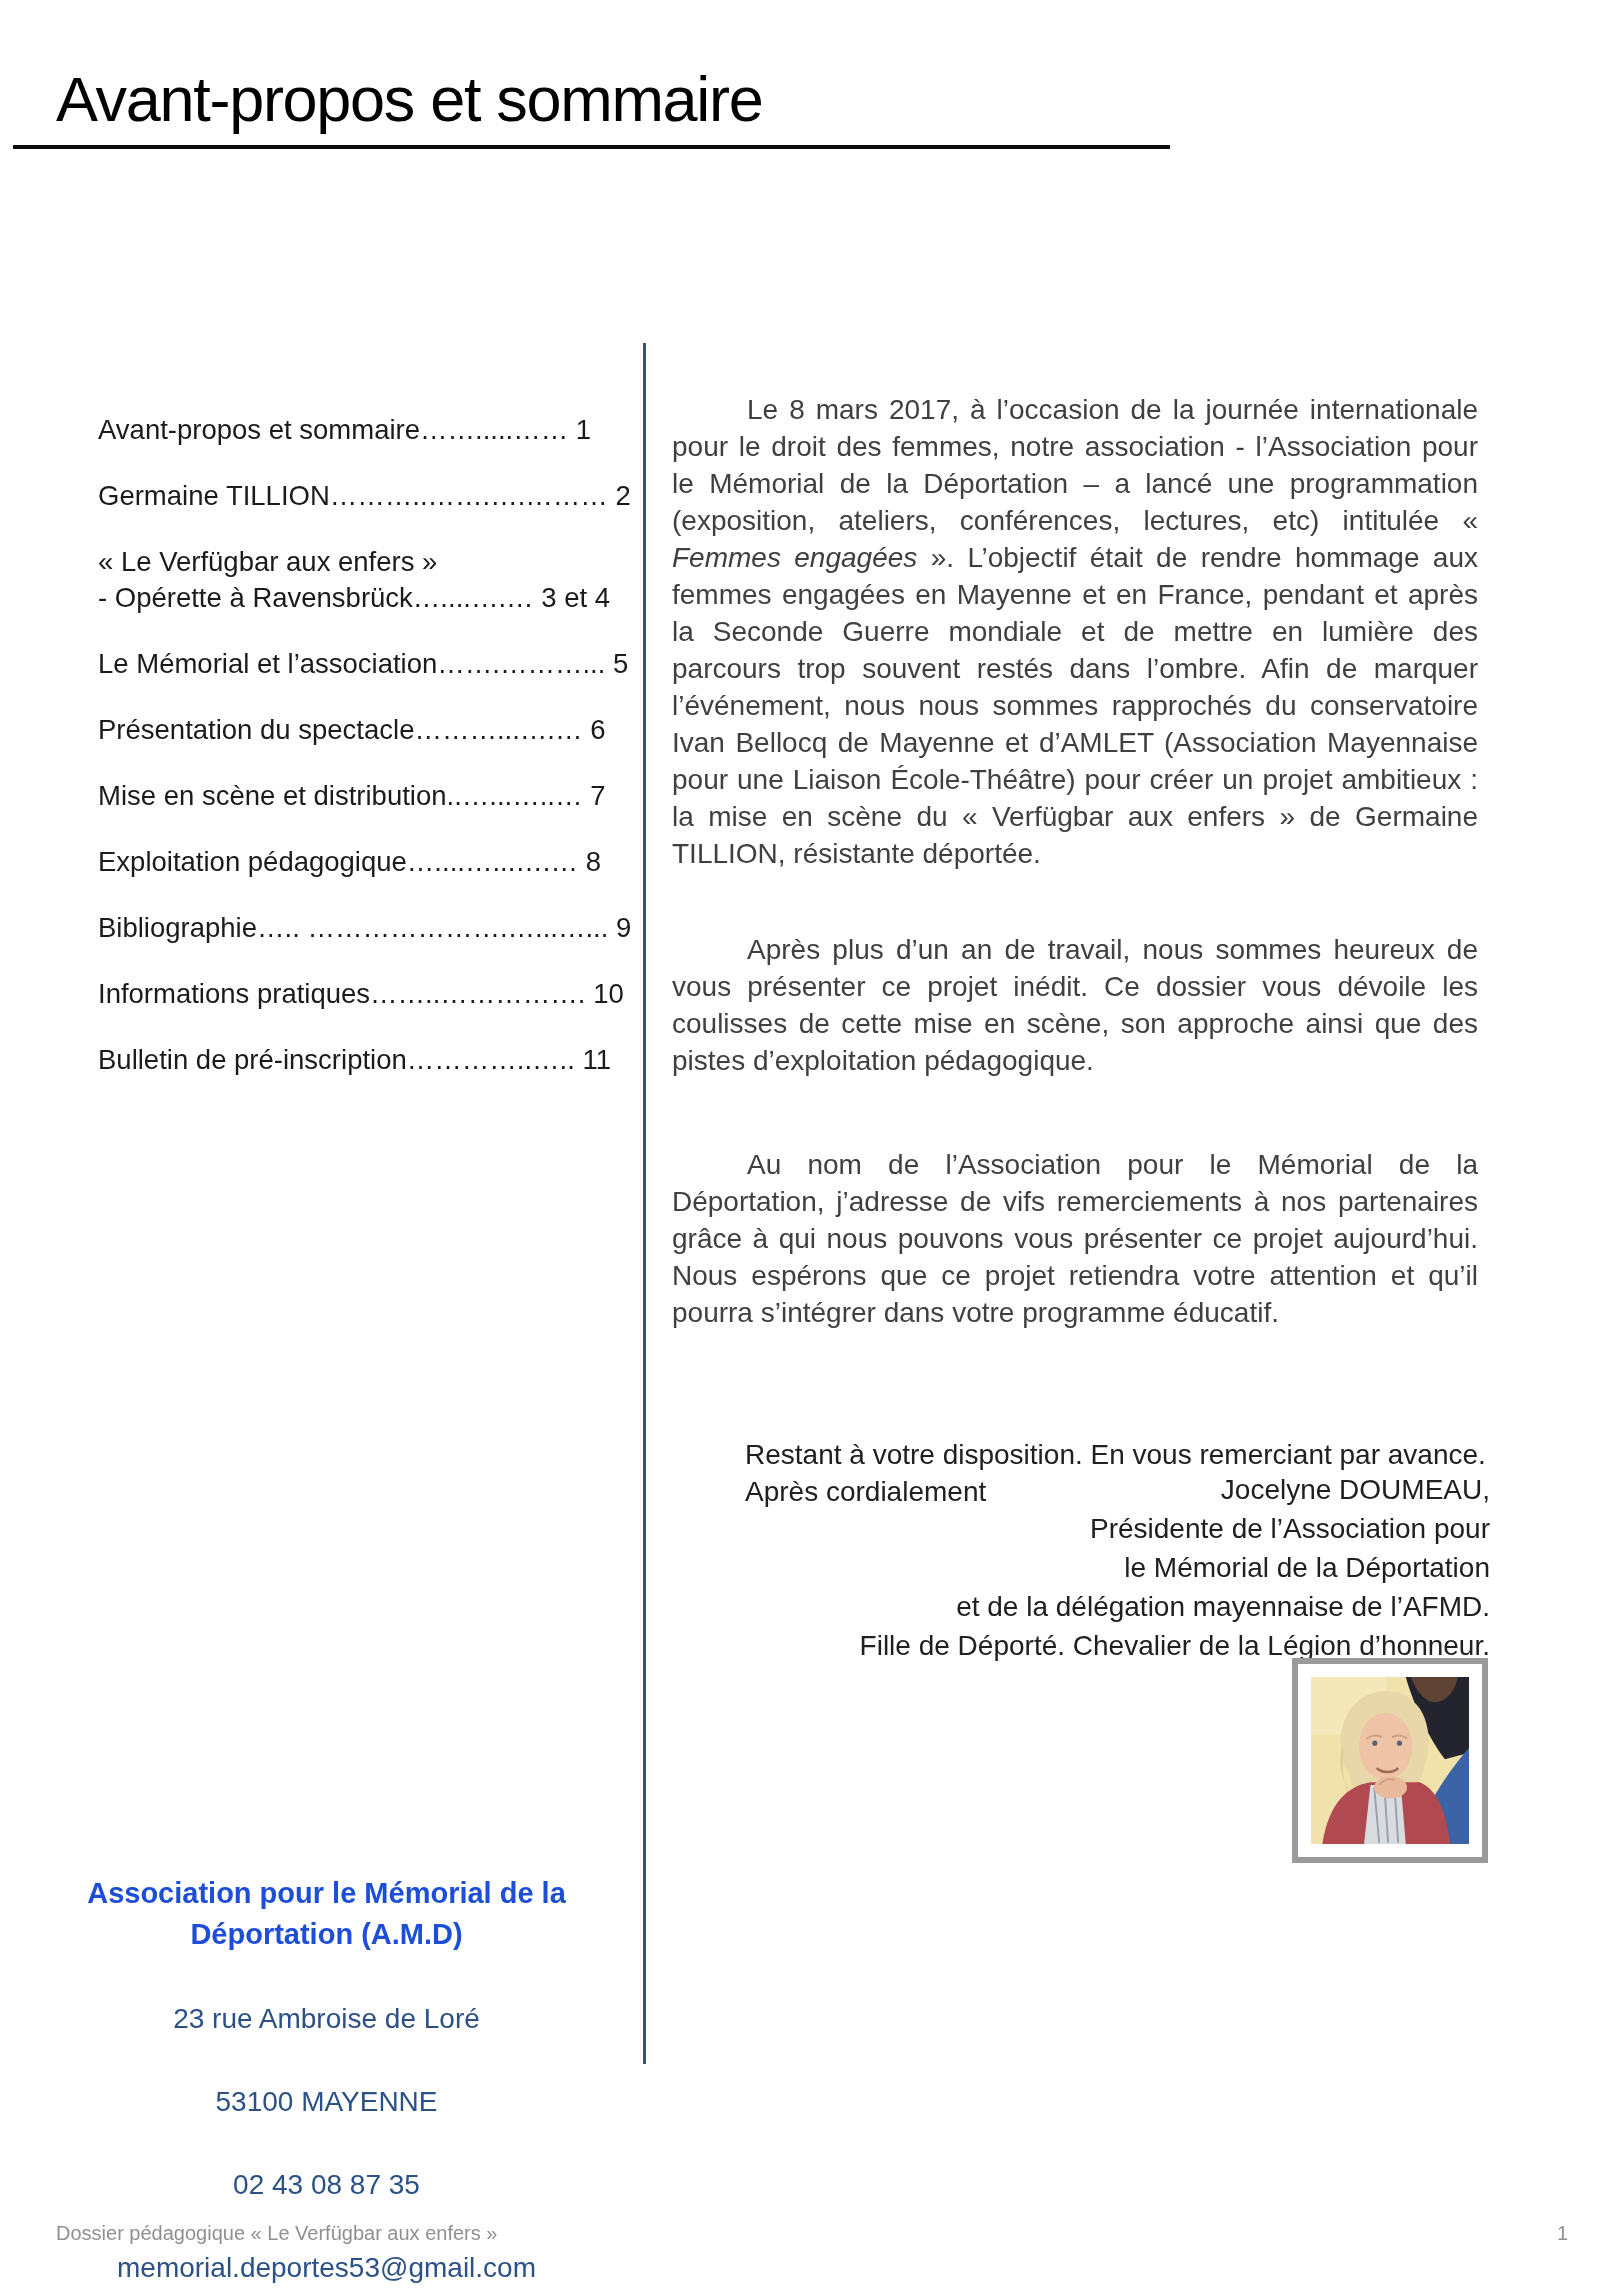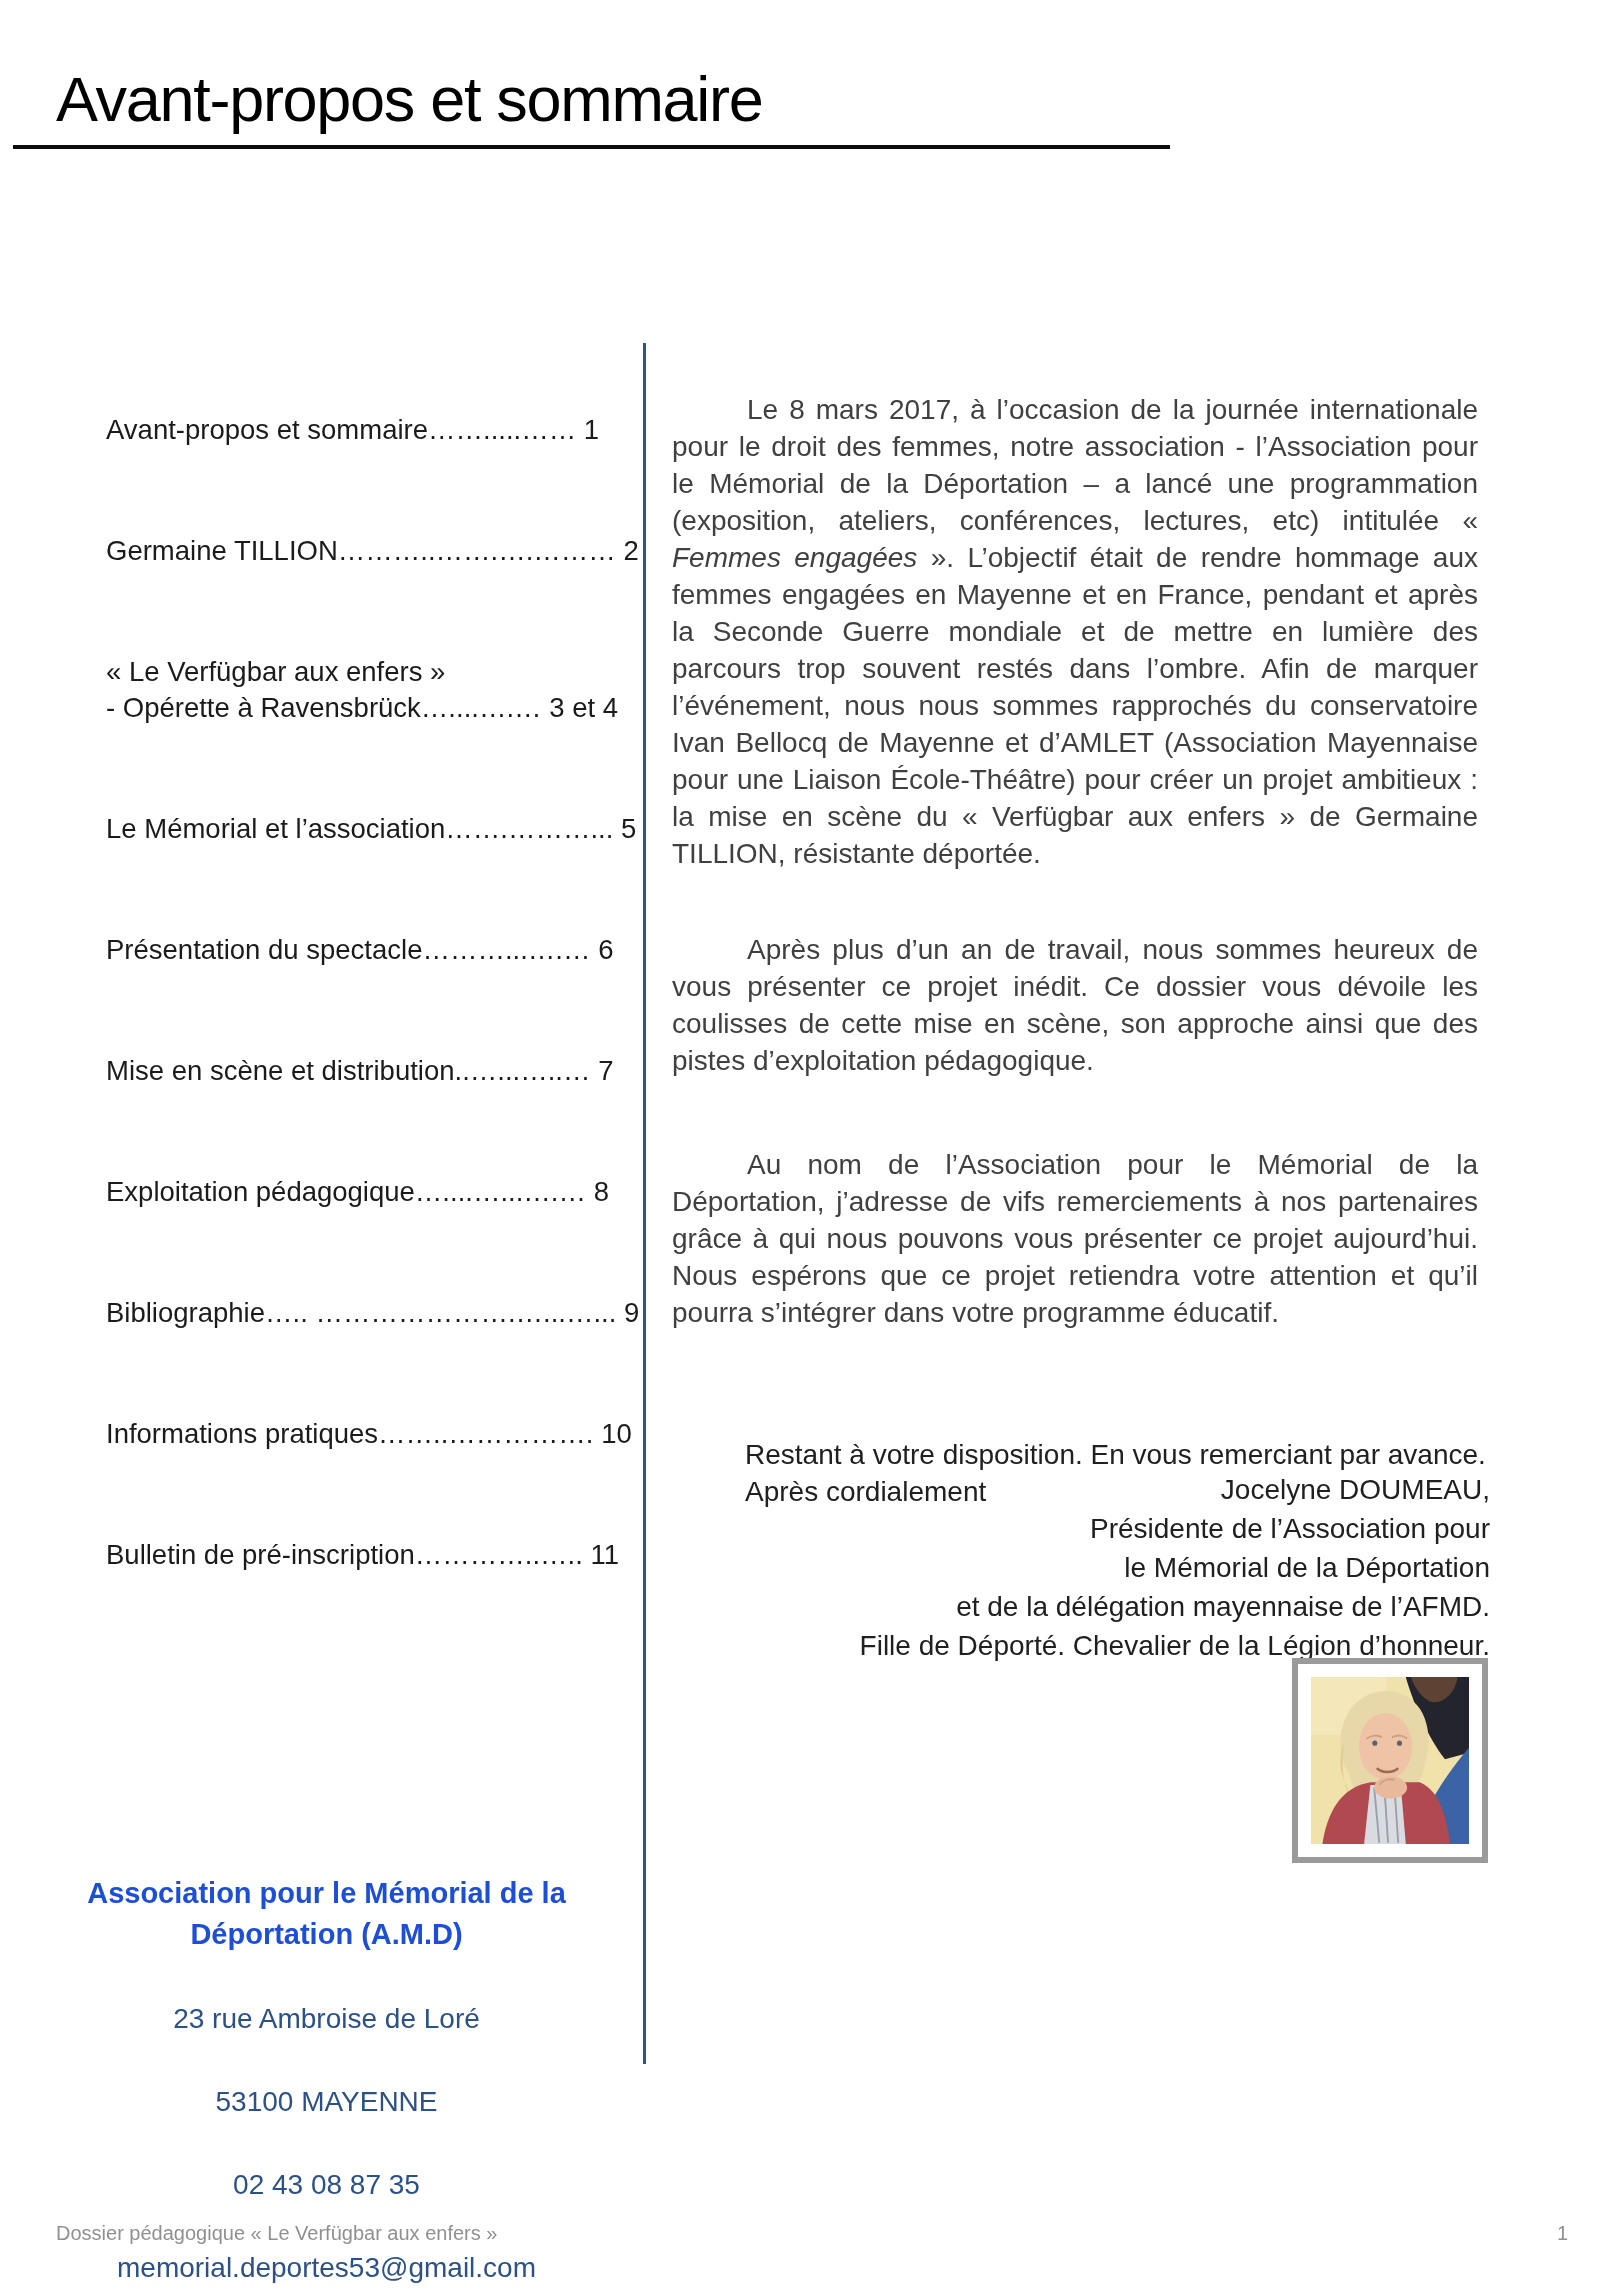--- a/index.html
+++ b/index.html
@@ -14,21 +14,21 @@
   
   .title{
     left:56px;top:63px;
     font-size:63px;font-weight:normal;letter-spacing:-1.3px;
     color:#000;white-space:nowrap;
   }
   .title-rule{left:13px;top:145px;width:1157px;height:3.9px;background:#0b0b0b;}
   
   .divider{left:643px;top:343px;width:3.3px;height:1721px;background:#2f5480;}
   
-  .toc{left:98px;top:412px;width:517px;display:flex;flex-direction:column;gap:85px;margin-left:8px;}
+  .toc{left:98px;top:412px;width:517px;display:flex;flex-direction:column;gap:30px;}
   .toc-item{color:#1b1b1b;}
   .toc-line{font-size:27.5px;line-height:36px;white-space:nowrap;}
   .toc-line:empty{display:none;}
   
   .para{
     left:672px;width:806px;
     text-align:justify;text-indent:75px;
     font-size:28px;line-height:37px;color:#404040;
   }
   .p1{top:391px;}

